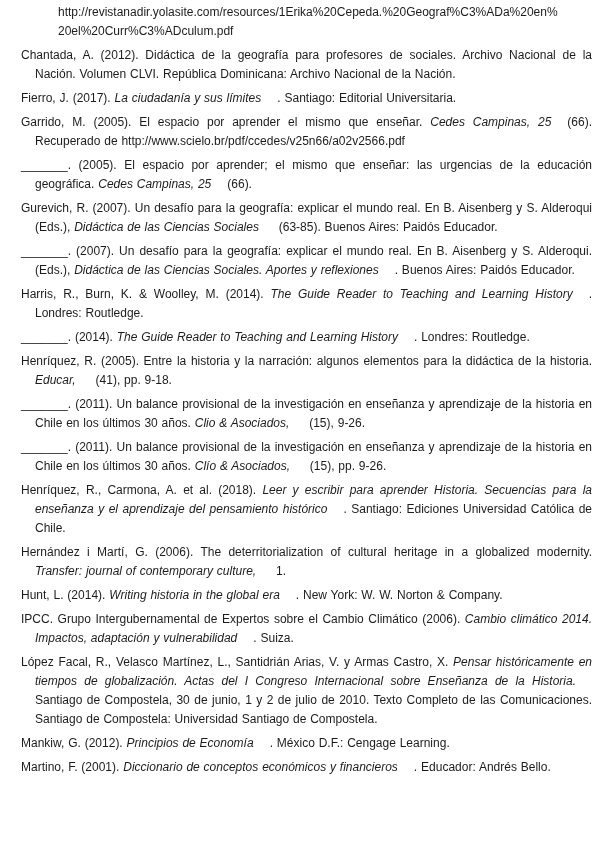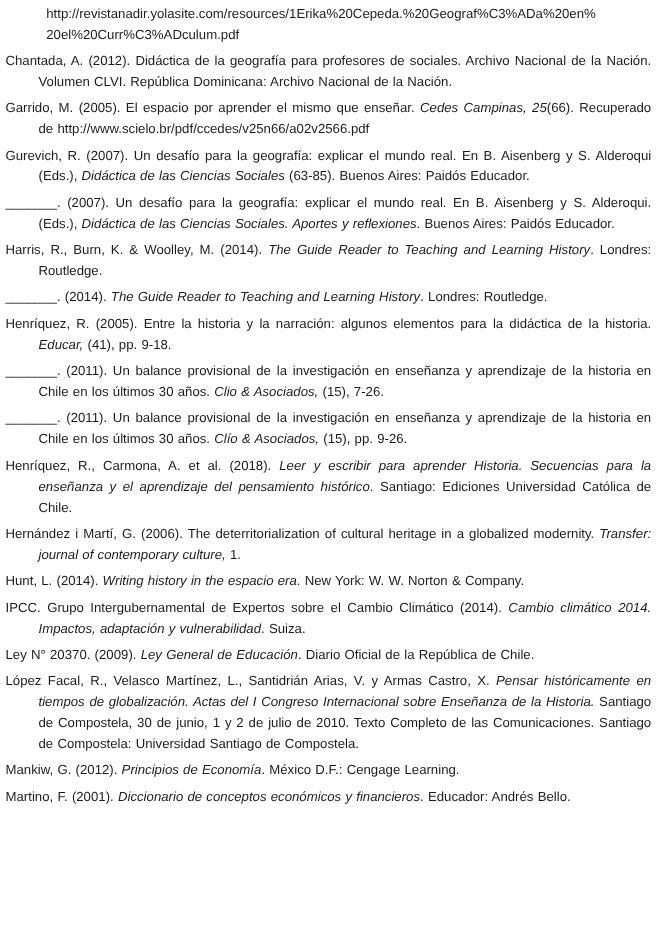--- a/index.html
+++ b/index.html
@@ -25,39 +25,40 @@
     text-align: justify;
     line-height: 19px;
     word-spacing: 0.5px;
   }
   p.ref.cont {
     padding-left: 37px;
     text-indent: 0;
     text-align: left;
   }
   .i { font-style: italic; }
-  .r { font-style: normal; }
+  .r { font-style: normal; margin-left: 16px; }
 </style>
 </head>
 <body>
 
 <div class="page">
   <div>
       <p class="ref cont"><span class="r">http://revistanadir.yolasite.com/resources/1Erika%20Cepeda.%20Geograf%C3%ADa%20en%</span><br><span class="r">20el%20Curr%C3%ADculum.pdf</span></p>
       <p class="ref"><span class="r">Chantada, A. (2012). Didáctica de la geografía para profesores de sociales. Archivo Nacional de la Nación. Volumen CLVI. República Dominicana: Archivo Nacional de la Nación.</span></p>
+      <p class="ref"><span class="r">Fierro, J. (2017). </span><span class="i">La ciudadanía y sus límites</span><span class="r">. Santiago: Editorial Universitaria.</span></p>
       <p class="ref"><span class="r">Garrido, M. (2005). El espacio por aprender el mismo que enseñar. </span><span class="i">Cedes Campinas, 25</span><span class="r">(66). Recuperado de http://www.scielo.br/pdf/ccedes/v25n66/a02v2566.pdf</span></p>
+      <p class="ref"><span class="r">_______. (2005). El espacio por aprender; el mismo que enseñar: las urgencias de la educación geográfica. </span><span class="i">Cedes Campinas, 25</span><span class="r">(66).</span></p>
       <p class="ref"><span class="r">Gurevich, R. (2007). Un desafío para la geografía: explicar el mundo real. En B. Aisenberg y S. Alderoqui (Eds.), </span><span class="i">Didáctica de las Ciencias Sociales</span><span class="r"> (63-85). Buenos Aires: Paidós Educador.</span></p>
       <p class="ref"><span class="r">_______. (2007). Un desafío para la geografía: explicar el mundo real. En B. Aisenberg y S. Alderoqui. (Eds.), </span><span class="i">Didáctica de las Ciencias Sociales. Aportes y reflexiones</span><span class="r">. Buenos Aires: Paidós Educador.</span></p>
       <p class="ref"><span class="r">Harris, R., Burn, K. &amp; Woolley, M. (2014). </span><span class="i">The Guide Reader to Teaching and Learning History</span><span class="r">. Londres: Routledge.</span></p>
       <p class="ref"><span class="r">_______. (2014). </span><span class="i">The Guide Reader to Teaching and Learning History</span><span class="r">. Londres: Routledge.</span></p>
       <p class="ref"><span class="r">Henríquez, R. (2005). Entre la historia y la narración: algunos elementos para la didáctica de la historia. </span><span class="i">Educar,</span><span class="r"> (41), pp. 9-18.</span></p>
-      <p class="ref"><span class="r">_______. (2011). Un balance provisional de la investigación en enseñanza y aprendizaje de la historia en Chile en los últimos 30 años. </span><span class="i">Clio &amp; Asociados,</span><span class="r"> (15), 7-26.</span></p>
+      <p class="ref"><span class="r">_______. (2011). Un balance provisional de la investigación en enseñanza y aprendizaje de la historia en Chile en los últimos 30 años. </span><span class="i">Clio &amp; Asociados,</span><span class="r"> (15), 9-26.</span></p>
       <p class="ref"><span class="r">_______. (2011). Un balance provisional de la investigación en enseñanza y aprendizaje de la historia en Chile en los últimos 30 años. </span><span class="i">Clío &amp; Asociados,</span><span class="r"> (15), pp. 9-26.</span></p>
       <p class="ref"><span class="r">Henríquez, R., Carmona, A. et al. (2018). </span><span class="i">Leer y escribir para aprender Historia. Secuencias para la enseñanza y el aprendizaje del pensamiento histórico</span><span class="r">. Santiago: Ediciones Universidad Católica de Chile.</span></p>
       <p class="ref"><span class="r">Hernández i Martí, G. (2006). The deterritorialization of cultural heritage in a globalized modernity. </span><span class="i">Transfer: journal of contemporary culture,</span><span class="r"> 1.</span></p>
-      <p class="ref"><span class="r">Hunt, L. (2014). </span><span class="i">Writing history in the espacio era</span><span class="r">. New York: W. W. Norton &amp; Company.</span></p>
-      <p class="ref"><span class="r">IPCC. Grupo Intergubernamental de Expertos sobre el Cambio Climático (2014). </span><span class="i">Cambio climático 2014. Impactos, adaptación y vulnerabilidad</span><span class="r">. Suiza.</span></p>
-      <p class="ref"><span class="r">Ley N° 20370. (2009). </span><span class="i">Ley General de Educación</span><span class="r">. Diario Oficial de la República de Chile.</span></p>
+      <p class="ref"><span class="r">Hunt, L. (2014). </span><span class="i">Writing historia in the global era</span><span class="r">. New York: W. W. Norton &amp; Company.</span></p>
+      <p class="ref"><span class="r">IPCC. Grupo Intergubernamental de Expertos sobre el Cambio Climático (2006). </span><span class="i">Cambio climático 2014. Impactos, adaptación y vulnerabilidad</span><span class="r">. Suiza.</span></p>
       <p class="ref"><span class="r">López Facal, R., Velasco Martínez, L., Santidrián Arias, V. y Armas Castro, X. </span><span class="i">Pensar históricamente en tiempos de globalización. Actas del I Congreso Internacional sobre Enseñanza de la Historia.</span><span class="r"> Santiago de Compostela, 30 de junio, 1 y 2 de julio de 2010. Texto Completo de las Comunicaciones. Santiago de Compostela: Universidad Santiago de Compostela.</span></p>
       <p class="ref"><span class="r">Mankiw, G. (2012). </span><span class="i">Principios de Economía</span><span class="r">. México D.F.: Cengage Learning.</span></p>
       <p class="ref"><span class="r">Martino, F. (2001). </span><span class="i">Diccionario de conceptos económicos y financieros</span><span class="r">. Educador: Andrés Bello.</span></p>
     </div>
 </div>
 
 </body></html>

